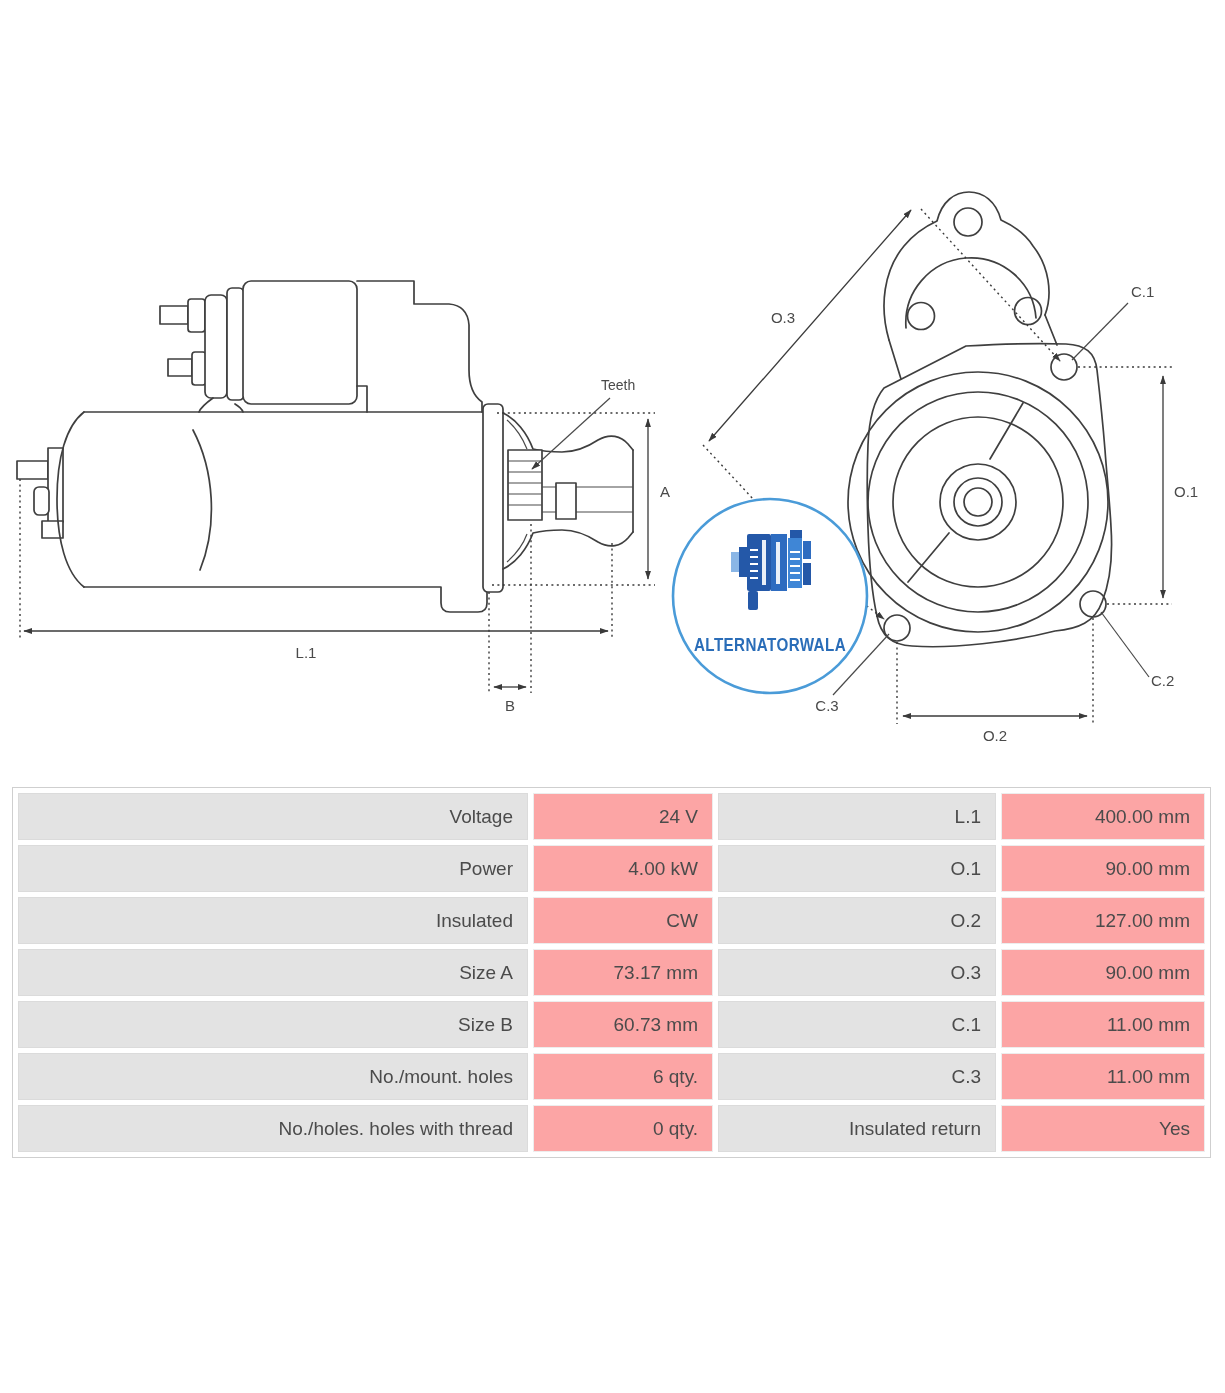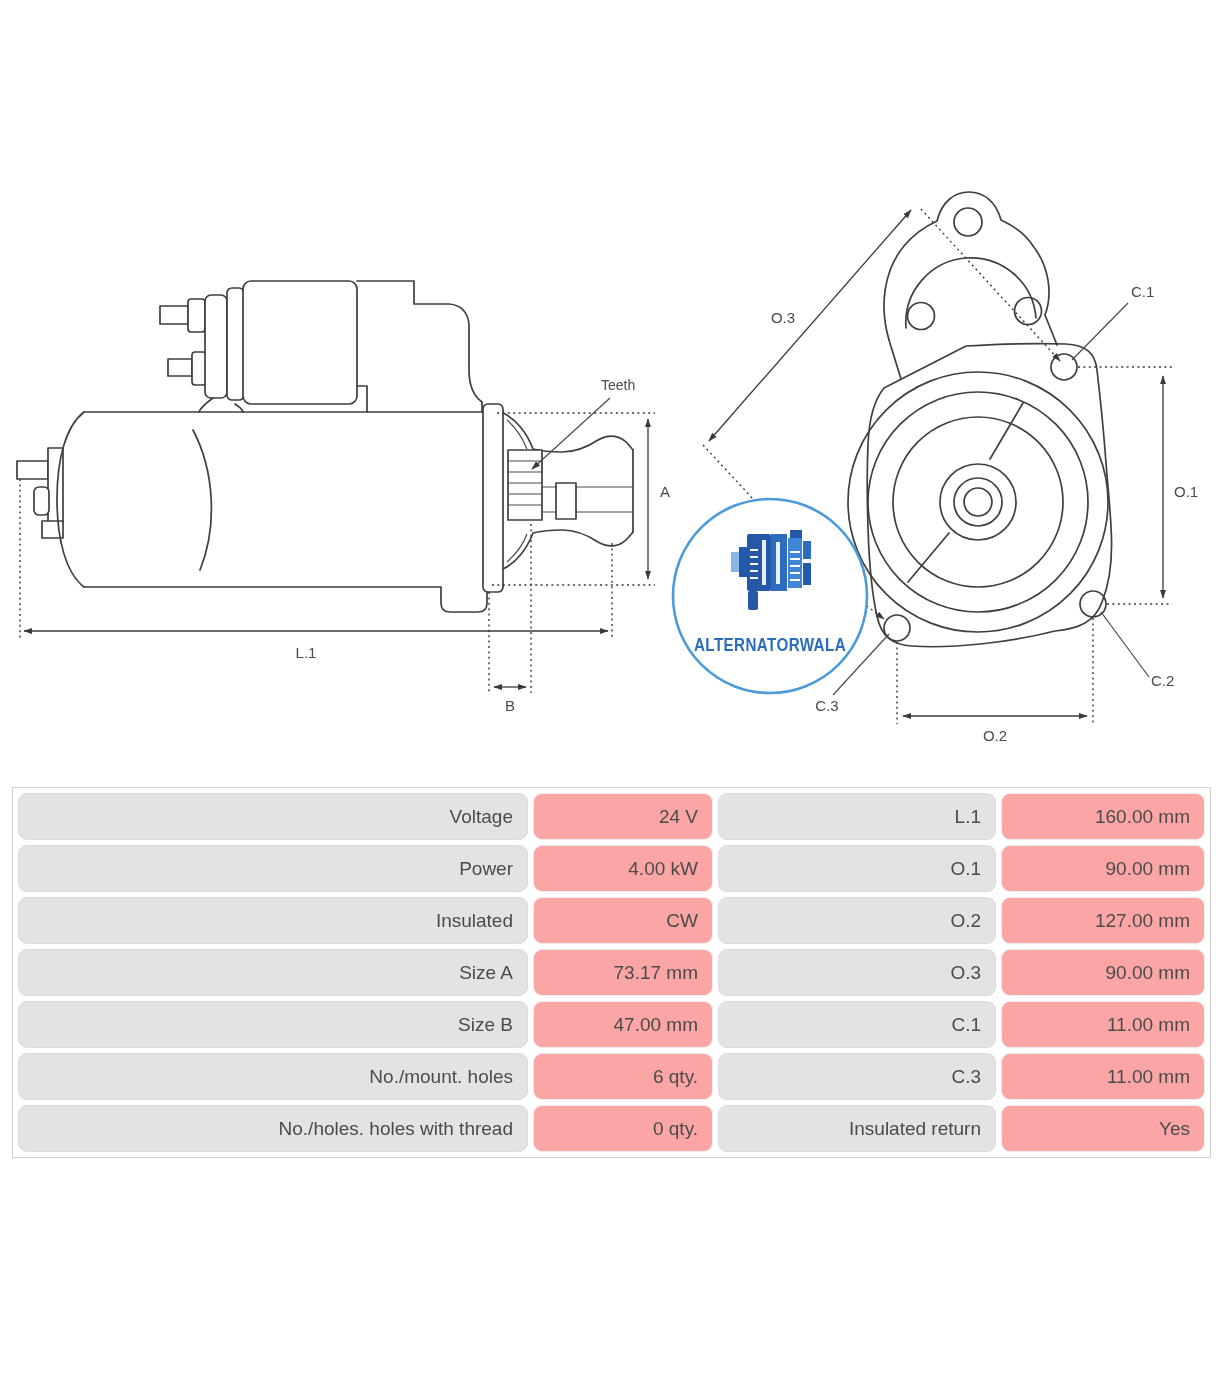--- a/index.html
+++ b/index.html
@@ -11,21 +11,21 @@
   .lnf{fill:#ffffff;stroke:#3f3f3f;stroke-width:1.7;stroke-linejoin:round;}
   .thin{fill:none;stroke:#4a4a4a;stroke-width:1.2;}
   .dim{fill:none;stroke:#3a3a3a;stroke-width:1.3;}
   .dot{fill:none;stroke:#3a3a3a;stroke-width:1.4;stroke-dasharray:2 3.4;}
   .dlbl{font-family:"Liberation Sans",sans-serif;font-size:15px;fill:#4a4a4a;}
   .dlbl-sm{font-family:"Liberation Sans",sans-serif;font-size:14px;fill:#4a4a4a;}
   
   .spec{position:absolute;top:787px;left:12px;width:1197px;table-layout:fixed;
         border-collapse:separate;border-spacing:5px;border:1px solid #cfcfcf;background:#fff;}
   .spec td{height:45px;font-size:19px;color:#4b4b4b;text-align:right;padding:0 14px 0 0;
-           vertical-align:middle;white-space:nowrap;overflow:hidden;border-radius:9px;}
+           vertical-align:middle;white-space:nowrap;overflow:hidden;}
   .spec td.lab{background:#e3e3e3;border:1px solid #dbdbdb;}
   .spec td.val{background:#fca5a5;border:1px solid #ededed;}
   .logo-text{font-family:"Liberation Sans",sans-serif;font-weight:bold;font-size:19px;
              fill:#2a6db8;letter-spacing:.5px;}
 </style>
 </head>
 <body>
 
 <div class="page">
 
@@ -222,21 +222,21 @@
       <col style="width:510px">
         <col style="width:180px">
         <col style="width:278px">
         <col style="width:204px">
     </colgroup>
     <tbody>
       <tr>
         <td class="lab">Voltage</td>
         <td class="val">24 V</td>
         <td class="lab">L.1</td>
-        <td class="val">160.00 mm</td>
+        <td class="val">400.00 mm</td>
       </tr>
       <tr>
         <td class="lab">Power</td>
         <td class="val">4.00 kW</td>
         <td class="lab">O.1</td>
         <td class="val">90.00 mm</td>
       </tr>
       <tr>
         <td class="lab">Insulated</td>
         <td class="val">CW</td>
@@ -244,21 +244,21 @@
         <td class="val">127.00 mm</td>
       </tr>
       <tr>
         <td class="lab">Size A</td>
         <td class="val">73.17 mm</td>
         <td class="lab">O.3</td>
         <td class="val">90.00 mm</td>
       </tr>
       <tr>
         <td class="lab">Size B</td>
-        <td class="val">47.00 mm</td>
+        <td class="val">60.73 mm</td>
         <td class="lab">C.1</td>
         <td class="val">11.00 mm</td>
       </tr>
       <tr>
         <td class="lab">No./mount. holes</td>
         <td class="val">6 qty.</td>
         <td class="lab">C.3</td>
         <td class="val">11.00 mm</td>
       </tr>
       <tr>

